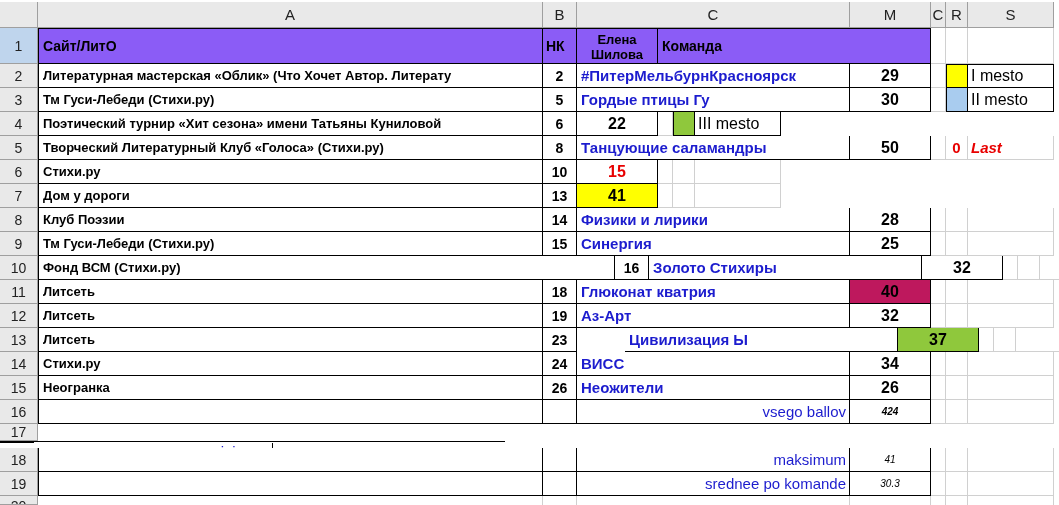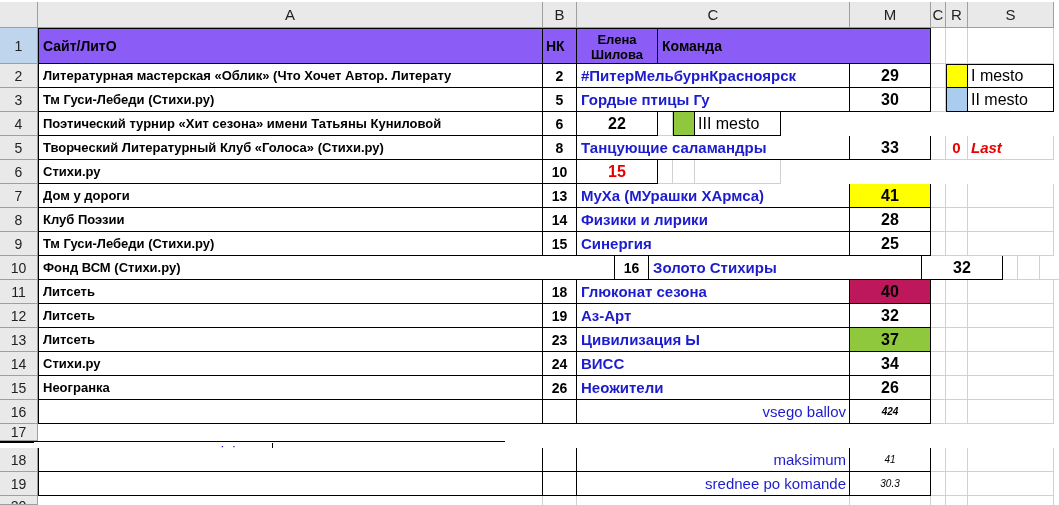--- a/index.html
+++ b/index.html
@@ -96,41 +96,40 @@
       <div class="cell g" style="width:15px;"></div>
       <div class="cell legend-swatch" style="width:22px;background:#8FC83C;"></div>
       <div class="cell legend-lbl" style="width:86px;">III mesto</div>
       <div class="cell" style="width:6px;"></div>
     </div>
     <div class="row" style="height: 24px;">
       <div class="cell hbg rowhdr" style="width:38px;">5</div>
       <div class="cell t t-left a-txt" style="width:505px;">Творческий Литературный Клуб «Голоса» (Стихи.ру)</div>
       <div class="cell t b-txt" style="width:34px;">8</div>
       <div class="cell t team" style="width:273px;">Танцующие саламандры</div>
-      <div class="cell t mval" style="width:81px;">33</div>
+      <div class="cell t mval" style="width:81px;">50</div>
       <div class="cell g" style="width:15px;"></div>
       <div class="cell g zero" style="width:22px;">0</div>
       <div class="cell g last" style="width:86px;">Last</div>
       <div class="cell" style="width:6px;"></div>
     </div>
     <div class="row" style="height: 24px;">
       <div class="cell hbg rowhdr" style="width:38px;">6</div>
       <div class="cell t t-left a-txt" style="width:505px;">Стихи.ру</div>
       <div class="cell t b-txt" style="width:34px;">10</div>
       <div class="cell t mval red" style="width:81px;">15</div>
       <div class="cell g" style="width:15px;"></div>
       <div class="cell g" style="width:22px;"></div>
       <div class="cell g" style="width:86px;"></div>
       <div class="cell" style="width:6px;"></div>
     </div>
     <div class="row" style="height: 24px;">
       <div class="cell hbg rowhdr" style="width:38px;">7</div>
       <div class="cell t t-left a-txt" style="width:505px;">Дом у дороги</div>
       <div class="cell t b-txt" style="width:34px;">13</div>
-      <div class="cell t team" style="width:273px;">МуХа (МУрашки ХАрмса)</div>
       <div class="cell t mval" style="width:81px;background:#FFFF00;">41</div>
       <div class="cell g" style="width:15px;"></div>
       <div class="cell g" style="width:22px;"></div>
       <div class="cell g" style="width:86px;"></div>
       <div class="cell" style="width:6px;"></div>
     </div>
     <div class="row" style="height: 24px;">
       <div class="cell hbg rowhdr" style="width:38px;">8</div>
       <div class="cell t t-left a-txt" style="width:505px;">Клуб Поэзии</div>
       <div class="cell t b-txt" style="width:34px;">14</div>
@@ -160,21 +159,21 @@
       <div class="cell t mval" style="width:81px;">32</div>
       <div class="cell g" style="width:15px;"></div>
       <div class="cell g" style="width:22px;"></div>
       <div class="cell g" style="width:86px;"></div>
       <div class="cell" style="width:6px;"></div>
     </div>
     <div class="row" style="height: 24px;">
       <div class="cell hbg rowhdr" style="width:38px;">11</div>
       <div class="cell t t-left a-txt" style="width:505px;">Литсеть</div>
       <div class="cell t b-txt" style="width:34px;">18</div>
-      <div class="cell t team" style="width:273px;">Глюконат сезона</div>
+      <div class="cell t team" style="width:273px;">Глюконат кватрия</div>
       <div class="cell t mval" style="width:81px;background:#be185d;">40</div>
       <div class="cell g" style="width:15px;"></div>
       <div class="cell g" style="width:22px;"></div>
       <div class="cell g" style="width:86px;"></div>
       <div class="cell" style="width:6px;"></div>
     </div>
     <div class="row" style="height: 24px;">
       <div class="cell hbg rowhdr" style="width:38px;">12</div>
       <div class="cell t t-left a-txt" style="width:505px;">Литсеть</div>
       <div class="cell t b-txt" style="width:34px;">19</div>
@@ -182,21 +181,21 @@
       <div class="cell t mval" style="width:81px;">32</div>
       <div class="cell g" style="width:15px;"></div>
       <div class="cell g" style="width:22px;"></div>
       <div class="cell g" style="width:86px;"></div>
       <div class="cell" style="width:6px;"></div>
     </div>
     <div class="row" style="height: 24px;">
       <div class="cell hbg rowhdr" style="width:38px;">13</div>
       <div class="cell t t-left a-txt" style="width:505px;">Литсеть</div>
       <div class="cell t b-txt" style="width:34px;">23</div>
-      <div class="cell t team" style="width:273px;">Цивилизация Ы</div>
+      <div class="cell t team" style="width:273px;margin-left:48px;">Цивилизация Ы</div>
       <div class="cell t mval" style="width:81px;background:#8FC83C;">37</div>
       <div class="cell g" style="width:15px;"></div>
       <div class="cell g" style="width:22px;"></div>
       <div class="cell g" style="width:86px;"></div>
       <div class="cell" style="width:6px;"></div>
     </div>
     <div class="row" style="height: 24px;">
       <div class="cell hbg rowhdr" style="width:38px;">14</div>
       <div class="cell t t-left a-txt" style="width:505px;">Стихи.ру</div>
       <div class="cell t b-txt" style="width:34px;">24</div>

